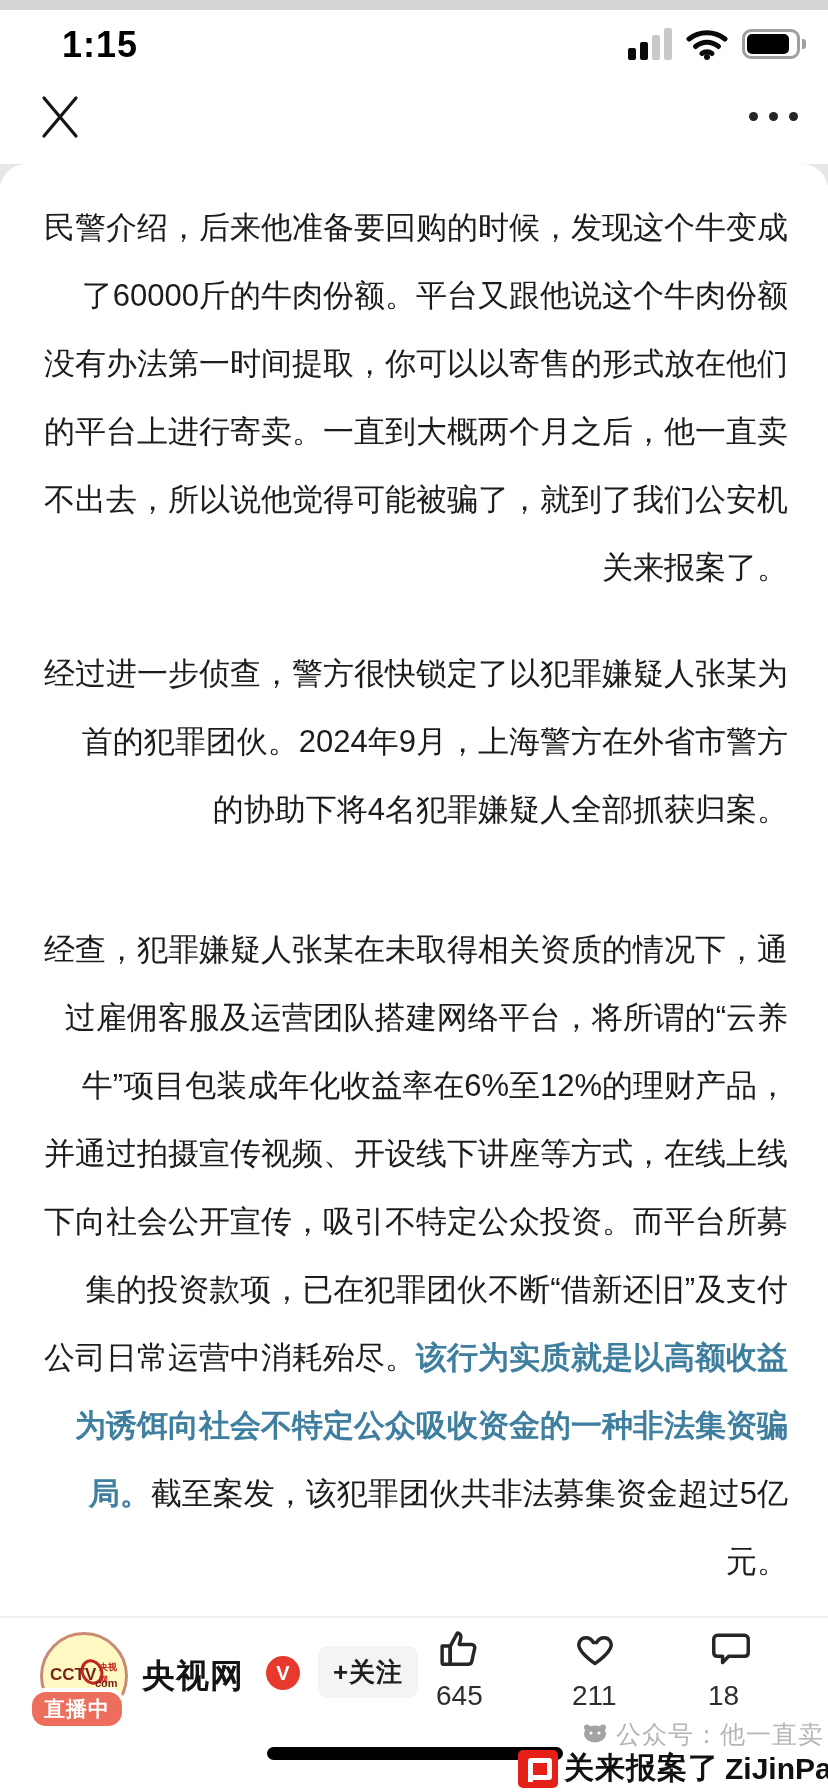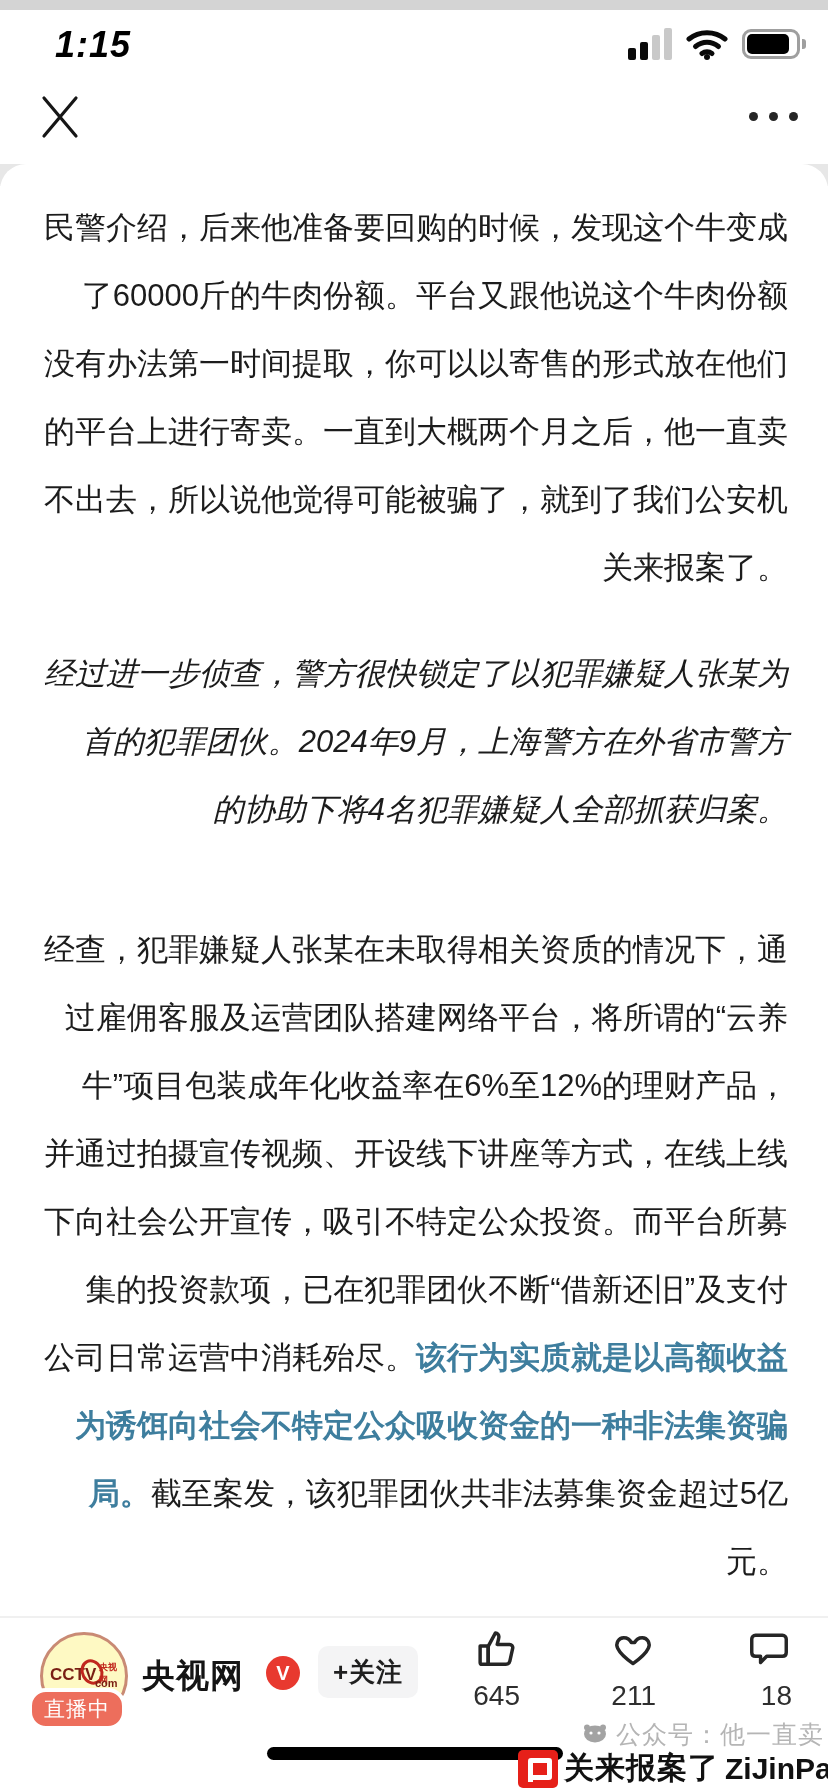--- a/index.html
+++ b/index.html
@@ -5,21 +5,21 @@
   * { margin:0; padding:0; box-sizing:border-box; }
   html,body { width:828px; height:1792px; }
   body {
     font-family:"Liberation Sans","DejaVu Sans",sans-serif;
     background:#ffffff; position:relative; overflow:hidden;
   }
   .top-strip { position:absolute; top:0; left:0; width:828px; height:10px; background:#d4d4d4; }
 
   
   .status-bar { position:absolute; top:10px; left:0; width:828px; height:70px; background:#fff; }
-  .status-time { position:absolute; left:55px; top:14px; font-size:36px; font-weight:700; color:#000; letter-spacing:1px;font-style:italic; }
+  .status-time { position:absolute; left:62px; top:14px; font-size:36px; font-weight:700; color:#000; letter-spacing:1px; }
   .status-right { position:absolute; right:28px; top:18px; display:flex; align-items:center; gap:14px; }
   .sig { display:flex; align-items:flex-end; gap:4px; height:32px; }
   .sig i { display:block; width:8px; border-radius:2px; }
   .sig .b1{height:12px;background:#0a0a0a;} .sig .b2{height:18px;background:#0a0a0a;}
   .sig .b3{height:25px;background:#c9c9c9;} .sig .b4{height:32px;background:#c9c9c9;}
   .batt { position:relative; width:58px; height:30px; }
   .batt .shell{ position:absolute; inset:0; border:3px solid #9f9f9f; border-radius:9px; }
   .batt .fill{ position:absolute; left:5px; top:5px; width:42px; height:20px; background:#000; border-radius:5px; }
   .batt .nub{ position:absolute; right:-6px; top:10px; width:4px; height:10px; background:#9f9f9f; border-radius:0 3px 3px 0; }
 
@@ -31,40 +31,40 @@
 
   
   .card-gap { position:absolute; top:164px; left:0; width:828px; height:22px; background:#e7e7e7; }
   .content-card { position:absolute; top:164px; left:0; width:828px; height:1460px; background:#fff; border-radius:26px 26px 0 0; }
   article { padding:30px 40px 0 40px; }
   article p {
     font-size:31px; line-height:68px; color:#1c1c1c;
     white-space:pre-line; text-align:right; letter-spacing:0;
   }
   .p1 { margin-bottom:38px; }
-  .p2 { margin-bottom:72px;font-style:italic; }
+  .p2 { margin-bottom:72px; }
   .hl { color:#3e7e9e; font-weight:700; }
 
   
   .bottom-bar { position:absolute; top:1616px; left:0; width:828px; height:120px; background:#fff; border-top:2px solid #f0f0f0; }
   .avatar { position:absolute; left:40px; top:14px; width:88px; height:88px; background:#fef9c3;
             border:3px solid #c98a74; border-radius:50%; overflow:hidden; }
   .logo-cctv { position:absolute; left:7px; top:30px; font-size:17px; font-weight:800; color:#7a1f14; letter-spacing:0; }
   .logo-swoosh { position:absolute; left:38px; top:24px; width:22px; height:26px; border:3px solid #c1271d; border-radius:50%; transform:rotate(-28deg); }
   .logo-com { position:absolute; left:52px; top:42px; font-size:11px; font-weight:700; color:#7a1f14; }
   .logo-cn { position:absolute; left:56px; top:26px; font-size:9px; color:#c1271d; font-weight:700; }
-  .live-badge { position:absolute; left:28px; top:70px; background:#ed6e5c; color:#fff; font-size:21px; font-weight:400;
+  .live-badge { position:absolute; left:28px; top:70px; background:#ed6e5c; color:#fff; font-size:21px; font-weight:700;
                 padding:3px 12px; border-radius:18px; border:4px solid #fff; letter-spacing:1px; }
   .pub-name { position:absolute; left:142px; top:36px; font-size:33px; font-weight:700; color:#141414; letter-spacing:1px; }
   .v-badge { position:absolute; left:266px; top:38px; width:34px; height:34px; background:#e8392f; border-radius:50%;
              color:#fff; font-size:20px; font-weight:800; text-align:center; line-height:34px; }
   .follow-btn { position:absolute; left:318px; top:28px; width:100px; height:52px; background:#f4f4f5; border:none;
                 border-radius:10px; font-size:26px; color:#1f1f1f; font-family:inherit; letter-spacing:1px;font-weight:bold; }
   .engagement { position:absolute; left:436px; top:8px; right:36px; display:flex; justify-content:space-between; }
-  .eng-item { width:84px; display:flex; flex-direction:column; align-items:flex-end; }
+  .eng-item { width:84px; display:flex; flex-direction:column; align-items:flex-start; }
   .eng-item svg { width:46px; height:46px; }
   .eng-count { margin-top:8px; font-size:28px; color:#2e2e2e; }
 
   
   .home-indicator { position:absolute; left:267px; top:1747px; width:296px; height:13px; background:#000; border-radius:7px; }
   .wm-sub { position:absolute; left:582px; top:1718px; display:flex; align-items:center; gap:8px; opacity:.8; }
   .wm-sub svg { width:26px; height:22px; }
   .wm-sub-text { font-size:25px; color:#a3a3a3; letter-spacing:1px; white-space:nowrap; }
   .wm-main { position:absolute; left:518px; top:1748px; display:flex; align-items:center; gap:6px; white-space:nowrap; }
   .wm-logo { position:relative; width:40px; height:38px; background:#e62019; border-radius:5px; }

